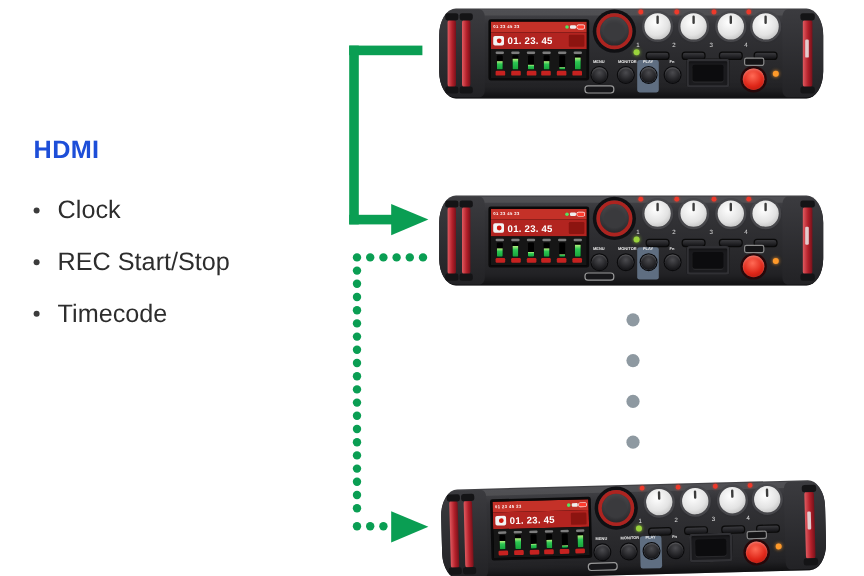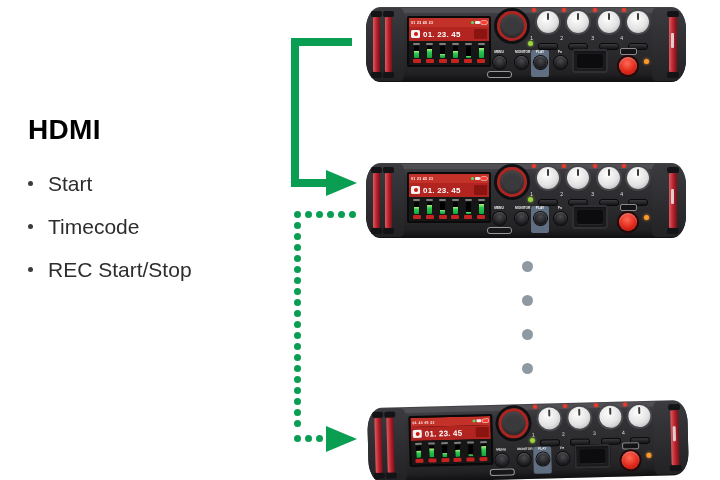--- a/index.html
+++ b/index.html
@@ -2,21 +2,21 @@
 <html style="--green: #0a9e53; --dotgray: #8e99a1; --red: #b3202a;"><head>
 <meta charset="utf-8">
 <style>
   *{margin:0;padding:0;box-sizing:border-box}
   html,body{background:#fff}
   .stage{position:relative;width:720px;height:480px;background:#ffffff;overflow:hidden;
          font-family:"Liberation Sans",sans-serif}
 
   
   .info{position:absolute;left:28px;top:114px;width:280px}
-  .info h1{font-size:28px;font-weight:bold;color:#000000;letter-spacing:.3px}
+  .info h1{font-size:21px;font-weight:bold;color:#1d4ed8;letter-spacing:.3px}
   .info ul{list-style:none;margin-top:16px}
   .info li{display:flex;align-items:center;height:43px;font-size:21px;color:#2d2d2d}
   .bullet{width:5px;height:5px;border-radius:50%;background:#3c3c3c;margin-right:15px;flex:none}
 
   
   .seg{position:absolute;background:var(--green)}
   .head{position:absolute;width:0;height:0;border-style:solid;
         border-width:13px 0 13px 31px;
         border-color:transparent transparent transparent var(--green)}
   .gdot{position:absolute;width:7px;height:7px;border-radius:50%;background:var(--green)}
@@ -118,29 +118,29 @@
 </head>
 <body>
 
 <div class="stage">
 
   <section class="info">
     <h1>HDMI</h1>
     <ul>
       <li>
         <i class="bullet"></i>
-        <span>Start</span>
+        <span>Clock</span>
+        </li>
+      <li>
+        <i class="bullet"></i>
+        <span>REC Start/Stop</span>
         </li>
       <li>
         <i class="bullet"></i>
         <span>Timecode</span>
-        </li>
-      <li>
-        <i class="bullet"></i>
-        <span>REC Start/Stop</span>
         </li>
     </ul>
   </section>
 
   <div id="arrow-solid">
     <i class="seg" style="left:291px;top:38px;width:61px;height:8px"></i>
     <i class="seg" style="left:291px;top:38px;width:8px;height:149px"></i>
     <i class="seg" style="left:291px;top:179px;width:36px;height:8px"></i>
     <i class="head" style="left:326px;top:170px"></i>
   </div>

